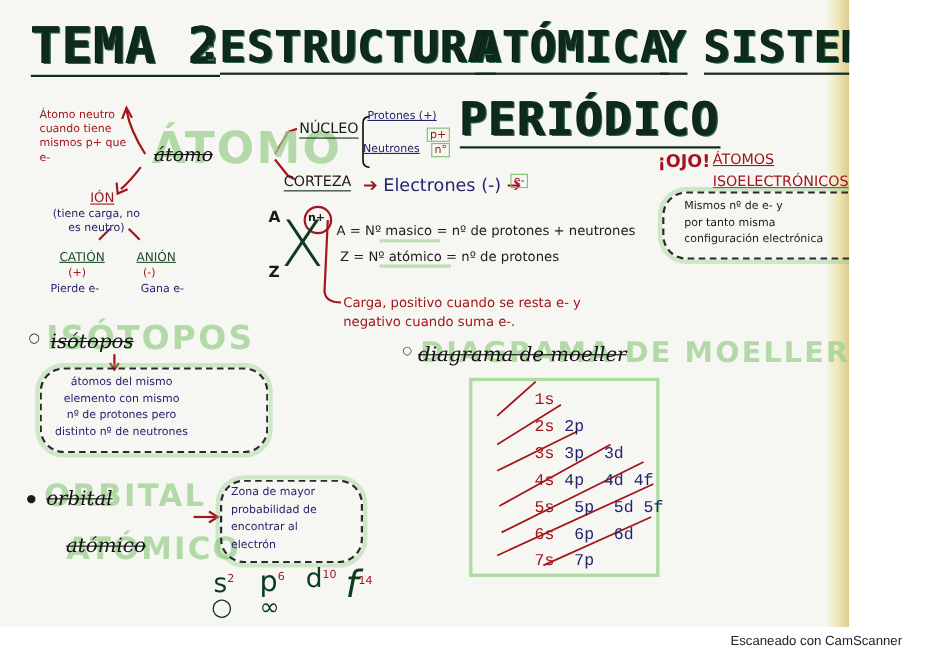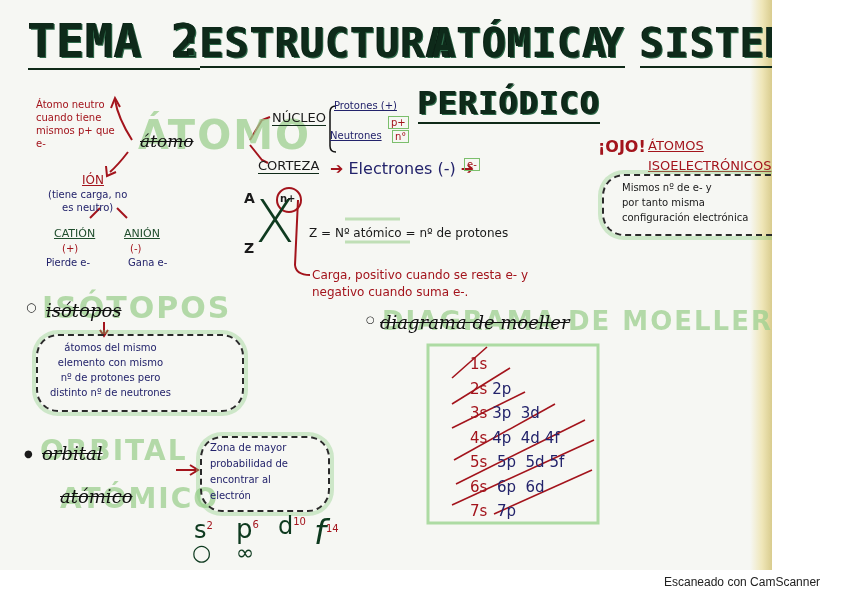--- a/index.html
+++ b/index.html
@@ -74,21 +74,21 @@
       <line x1="345" y1="242" x2="410" y2="242"></line>
     </g>
   </svg>
 
   <div class="abs title-word ul" style="left:28px;top:14px;font-size:46px;">TEMA 2</div>
   <div class="abs title-word" style="left:180px;top:22px;font-size:36px;">:</div>
   <div class="abs title-word ul" style="left:200px;top:20px;font-size:40px;">ESTRUCTURA</div>
   <div class="abs title-word ul" style="left:432px;top:20px;font-size:40px;">ATÓMICA</div>
   <div class="abs title-word ul" style="left:600px;top:20px;font-size:40px;">Y</div>
   <div class="abs title-word ul" style="left:640px;top:20px;font-size:40px;">SISTEMA</div>
-  <div class="abs title-word ul" style="left:418px;top:84px;font-size:32px;">PERIÓDICO</div>
+  <div class="abs title-word ul" style="left:418px;top:84px;font-size:42px;">PERIÓDICO</div>
 
   <div class="abs greenbig" style="left:138px;top:112px;font-size:40px;">ÁTOMO</div>
   <div class="abs cursive" style="left:140px;top:131px;font-size:17px;">átomo</div>
 
   <div class="abs hand red small" style="left:36px;top:98px;line-height:13px;">
     <div>Átomo neutro</div>
     <div>cuando tiene</div>
     <div>mismos p+ que</div>
     <div>e-</div>
   </div>
@@ -114,20 +114,21 @@
   <div class="abs hand dark ul" style="left:258px;top:158px;font-size:13px;border-bottom-width:1px;">CORTEZA</div>
   <div class="abs hand blue" style="left:330px;top:159px;font-size:16px;">
     <span class="arrow">➔ </span><span>Electrones (-)</span><span class="arrow"> ➔</span>
   </div>
   <div class="abs hand small box-green" style="left:464px;top:158px;">e-</div>
 
   <div class="abs hand dark" style="left:244px;top:190px;font-size:14px;font-weight:bold;">A</div>
   <div class="abs hand dark" style="left:244px;top:240px;font-size:14px;font-weight:bold;">Z</div>
   <div class="abs hand" style="left:255px;top:188px;font-size:58px;color:#0e3a1f;font-weight:300;">X</div>
   <div class="abs hand dark small" style="left:280px;top:193px;font-weight:bold;">n+</div>
+  <div class="abs hand dark" style="left:306px;top:203px;font-size:12px;">A = Nº masico = nº de protones + neutrones</div>
   <div class="abs hand dark" style="left:309px;top:226px;font-size:12px;">Z = Nº atómico = nº de protones</div>
   <div class="abs hand red" style="left:312px;top:267px;font-size:12px;line-height:17px;">
     <div>Carga, positivo cuando se resta e- y</div>
     <div>negativo cuando suma e-.</div>
   </div>
 
   <div class="abs hand red" style="left:598px;top:137px;font-size:16px;font-weight:bold;">¡OJO!</div>
   <div class="abs hand red" style="left:648px;top:138px;font-size:13px;text-decoration:underline;">ÁTOMOS</div>
   <div class="abs hand red" style="left:648px;top:158px;font-size:13px;text-decoration:underline;">ISOELECTRÓNICOS</div>
   <div class="cloud" style="left:602px;top:174px;width:188px;height:58px;"></div>
@@ -173,21 +174,21 @@
     <span>d</span><sup class="red" style="font-size:10px;">10</sup>
   </div>
   <div class="abs hand" style="left:314px;top:512px;font-size:34px;color:#0e3a1f;font-style:italic;">
     <span>f</span><sup class="red" style="font-size:10px;font-style:normal;">14</sup>
   </div>
 
   <div class="abs greenbig" style="left:382px;top:306px;font-size:26px;">DIAGRAMA DE MOELLER</div>
   <div class="abs hand dark" style="left:366px;top:314px;font-size:10px;">○</div>
   <div class="abs cursive" style="left:380px;top:312px;font-size:18px;">diagrama de moeller</div>
 
-  <div class="abs hand" style="left:470px;top:352px;font-size:15px;line-height:24.5px;color:#23236b;">
+  <div class="abs hand" style="left:486px;top:352px;font-size:15px;line-height:24.5px;color:#23236b;font-family:Liberation Mono, monospace;">
     <div><span class="red">1s</span></div>
     <div><span class="red">2s</span>&nbsp;<span>2p</span></div>
     <div><span class="red">3s</span>&nbsp;<span>3p</span>&nbsp;&nbsp;<span>3d</span></div>
     <div><span class="red">4s</span>&nbsp;<span>4p</span>&nbsp;&nbsp;<span>4d</span>&nbsp;<span>4f</span></div>
     <div><span class="red">5s</span>&nbsp;&nbsp;<span>5p</span>&nbsp;&nbsp;<span>5d</span>&nbsp;<span>5f</span></div>
     <div><span class="red">6s</span>&nbsp;&nbsp;<span>6p</span>&nbsp;&nbsp;<span>6d</span></div>
     <div><span class="red">7s</span>&nbsp;&nbsp;<span>7p</span></div>
   </div>
 </div>
 

